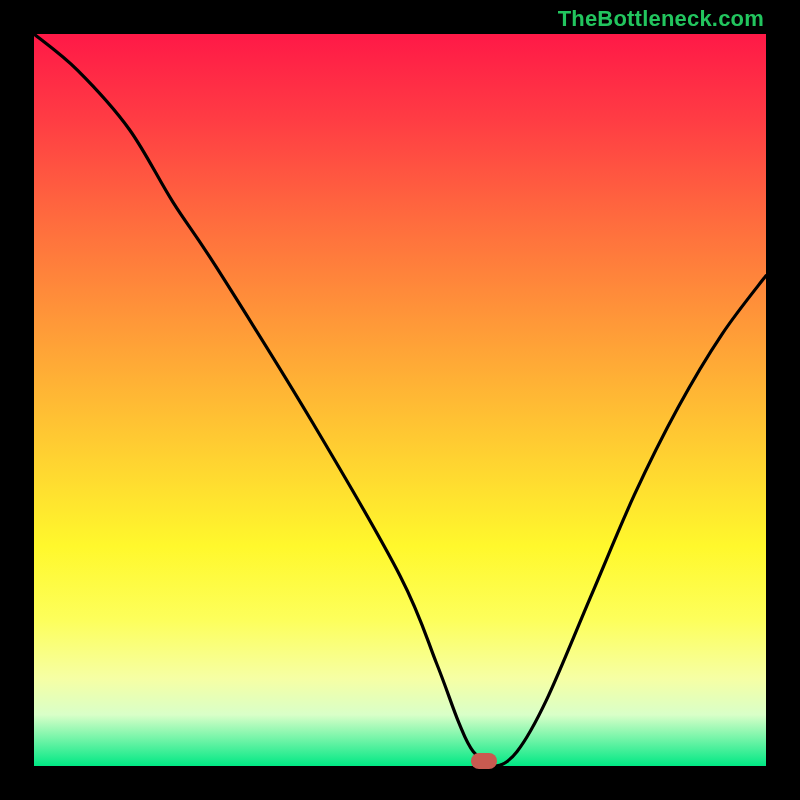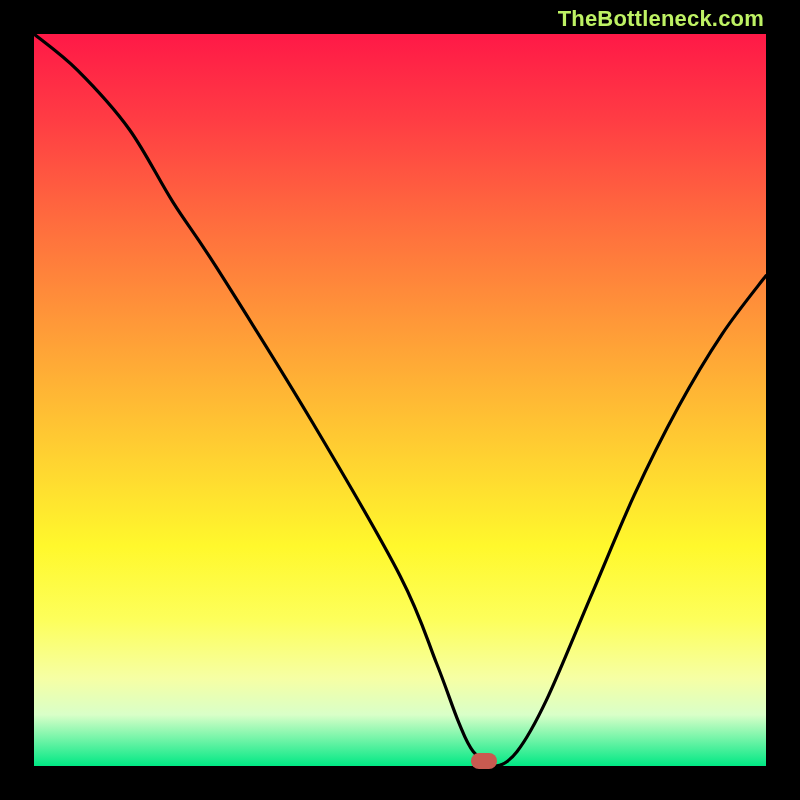--- a/index.html
+++ b/index.html
@@ -35,21 +35,21 @@
       #00e884 100%
     );
   }
   .watermark {
     position: absolute;
     right: 36px;
     top: 6px;
     font-family: Arial, Helvetica, sans-serif;
     font-size: 22px;
     font-weight: bold;
-    color: #bef264;
+    color: #22c55e;
     letter-spacing: 0.2px;
     user-select: none;
     text-align: center;
   }
   svg.curve {
     position: absolute;
     left: 0;
     top: 0;
     width: 732px;
     height: 732px;

